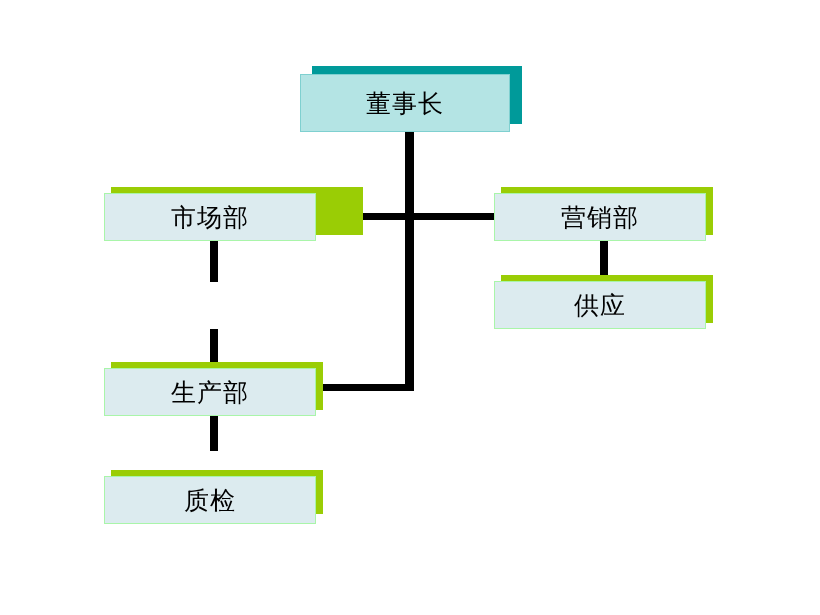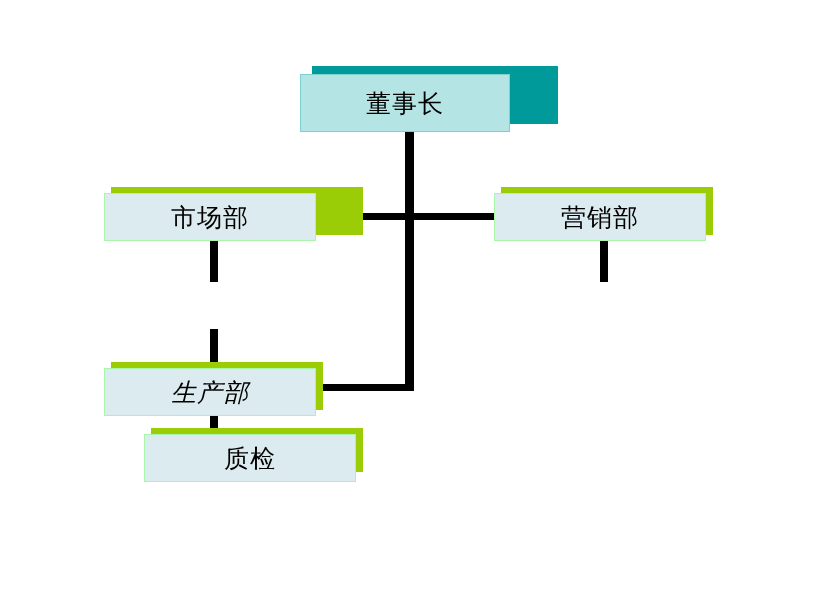--- a/index.html
+++ b/index.html
@@ -75,43 +75,49 @@
 <body>
 
 <div id="canvas" style="background: rgb(255, 255, 255);">
     <div class="connector" style="left: 405px; top: 131px; width: 9px; height: 260px; background: rgb(0, 0, 0);"></div>
     <div class="connector" style="left: 322px; top: 213px; width: 178px; height: 7px; background: rgb(0, 0, 0);"></div>
     <div class="connector" style="left: 316px; top: 384px; width: 95px; height: 7px; background: rgb(0, 0, 0);"></div>
     <div class="connector" style="left: 210px; top: 241px; width: 8px; height: 41px; background: rgb(0, 0, 0);"></div>
     <div class="connector" style="left: 210px; top: 329px; width: 8px; height: 40px; background: rgb(0, 0, 0);"></div>
     <div class="connector" style="left: 210px; top: 416px; width: 8px; height: 35px; background: rgb(0, 0, 0);"></div>
     <div class="connector" style="left: 600px; top: 241px; width: 8px; height: 41px; background: rgb(0, 0, 0);"></div>
-    <div class="node teal" style="left: 300px; top: 74px; width: 210px; height: 58px; padding-left: 36px;">
+    <div class="node teal" style="left: 300px; top: 74px; width: 210px; height: 58px;">
       <div class="shadow" style="transform: translate(12px, -8px);"></div>
       <div class="face" style="left: 0px; top: 0px; width: 210px; height: 58px;">
         <span class="label">董事长</span>
       </div>
     </div>
     <div class="node green" style="left: 104px; top: 193px; width: 252px; height: 48px;">
       <div class="shadow" style="transform: translate(7px, -6px);"></div>
       <div class="face" style="left: 0px; top: 0px; width: 212px; height: 48px;">
         <span class="label">市场部</span>
       </div>
     </div>
-    <div class="node green" style="left: 104px; top: 368px; width: 212px; height: 48px; font-style: italic;">
+    <div class="node green" style="left: 104px; top: 368px; width: 212px; height: 48px;">
       <div class="shadow" style="transform: translate(7px, -6px);"></div>
       <div class="face" style="left: 0px; top: 0px; width: 212px; height: 48px;">
         <span class="label">生产部</span>
       </div>
     </div>
-    <div class="node green" style="left: 104px; top: 434px; width: 212px; height: 44px; margin-left: 40px;">
+    <div class="node green" style="left: 104px; top: 476px; width: 212px; height: 44px;">
       <div class="shadow" style="transform: translate(7px, -6px);"></div>
       <div class="face" style="left: 0px; top: 0px; width: 212px; height: 48px;">
         <span class="label">质检</span>
       </div>
     </div>
     <div class="node green" style="left: 494px; top: 193px; width: 212px; height: 48px; text-decoration: underline;">
       <div class="shadow" style="transform: translate(7px, -6px);"></div>
       <div class="face" style="left: 0px; top: 0px; width: 212px; height: 48px;">
         <span class="label">营销部</span>
       </div>
     </div>
+    <div class="node green" style="left: 494px; top: 281px; width: 212px; height: 48px;">
+      <div class="shadow" style="transform: translate(7px, -6px);"></div>
+      <div class="face" style="left: 0px; top: 0px; width: 212px; height: 48px;">
+        <span class="label">供应</span>
+      </div>
+    </div>
   </div>
 
 </body></html>

